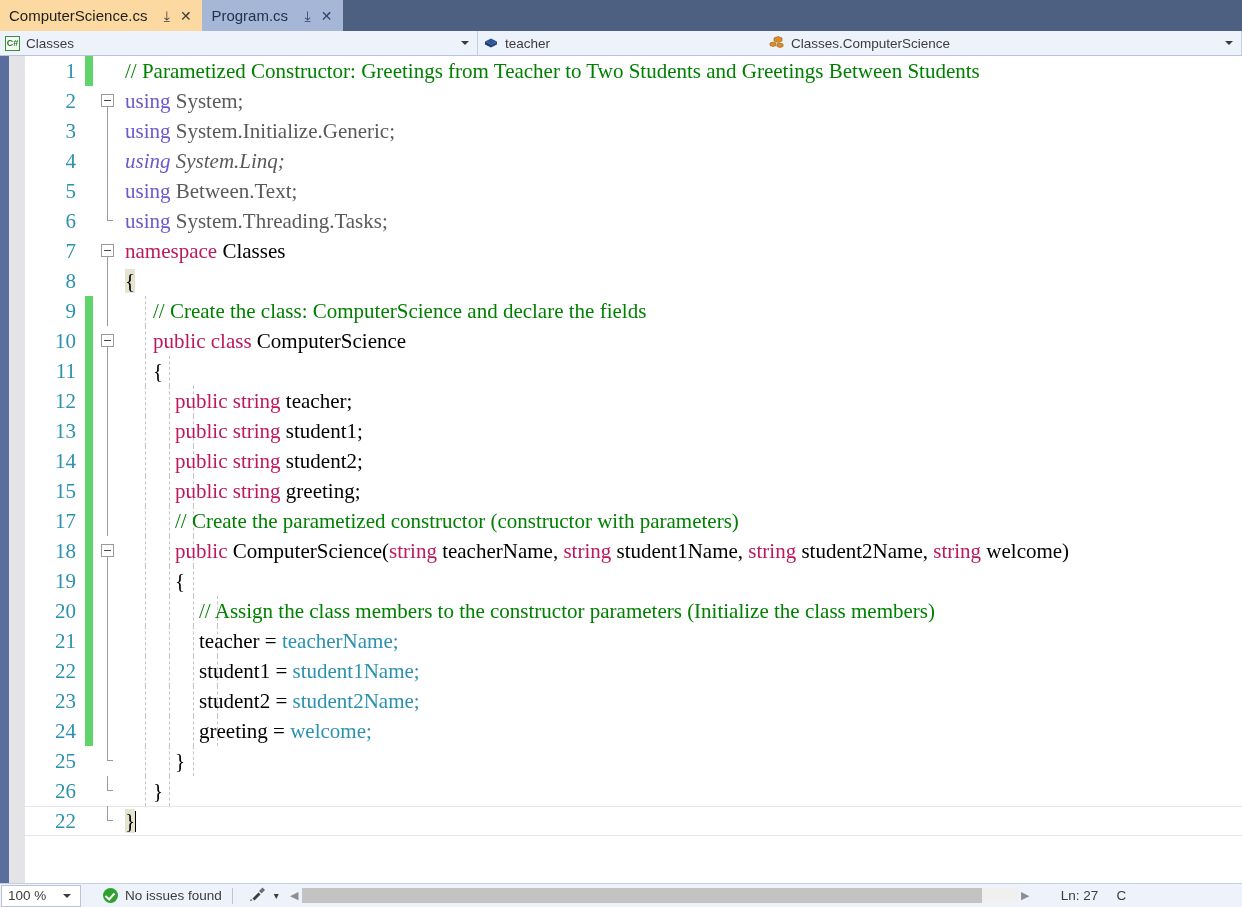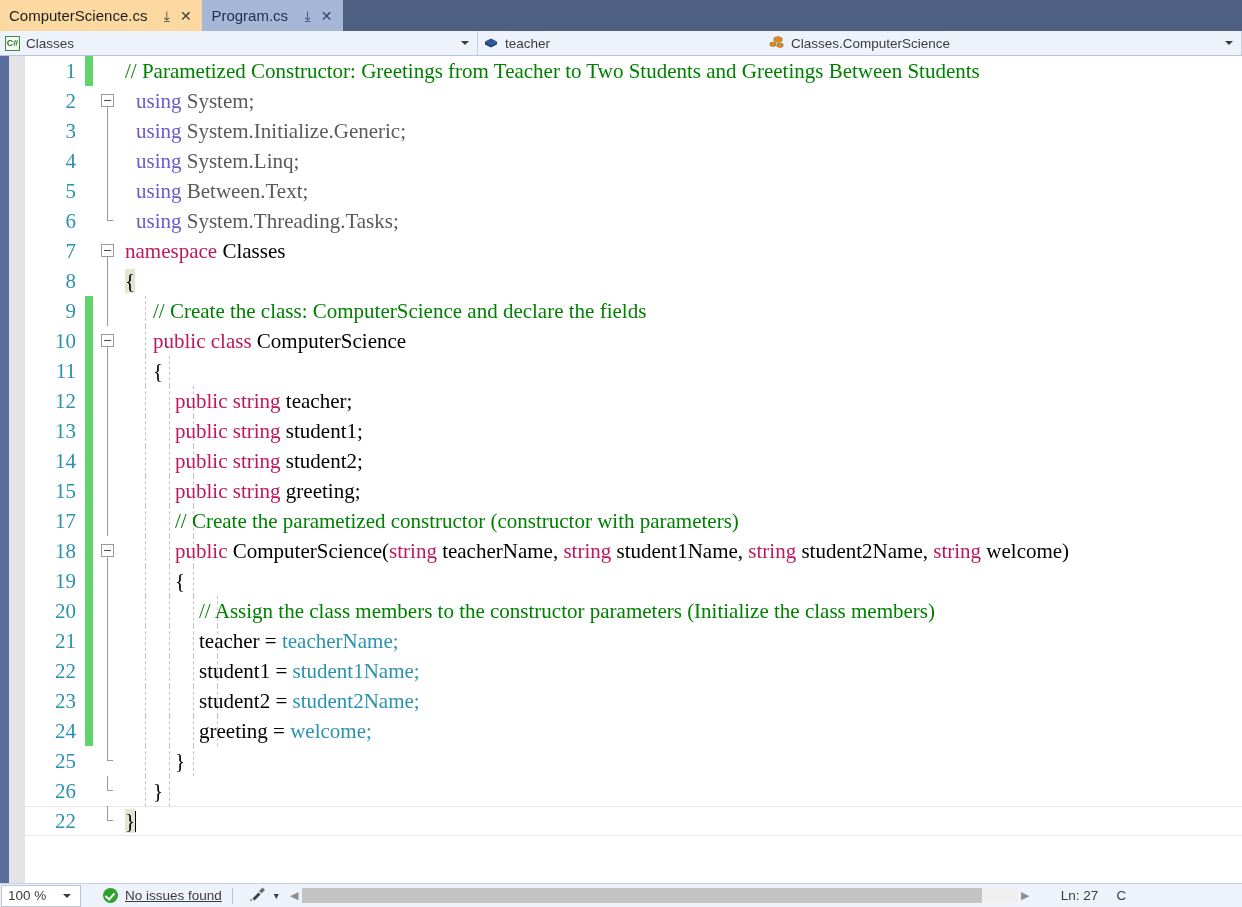--- a/index.html
+++ b/index.html
@@ -170,21 +170,21 @@
     border-left: 1px dashed #c3c3c3;
   }
   .txt { position: relative; z-index: 2; }
 
   
   .k   { color: #be185d; }            
   .cm  { color: #008000; }            
   .ty  { color: #000000; }            
   .pl  { color: #2b91af; }            
   .id  { color: #000000; }            
-  .pre { color: #6a5acd; margin-left: 11px; }            
+  .pre { color: #6a5acd; }            
   .gray{ color: #5a5a5a; }
   .brace-hl { background: #e4e4d0; }
   .caret {
     display: inline-block; width: 1px; height: 21px;
     background: #000; vertical-align: -4px;
   }
 
   
   #statusbar {
     position: absolute; left: 0; top: 883px; width: 1242px; height: 24px;
@@ -201,21 +201,21 @@
     box-sizing: border-box;
     display: flex; align-items: center;
     margin-left: 1px;
     position: relative; cursor: pointer;
   }
   #zoomcombo .zl { padding-left: 6px; }
   #zoomcombo .nc-arrow { right: 9px; }
   .sb-sep {
     width: 1px; height: 16px; background: #b9c4d8; margin: 0 10px;
   }
-  #issues { display: flex; align-items: flex-end; margin-left: 22px; text-decoration: underline; }
+  #issues { display: flex; align-items: flex-end; margin-left: 22px; }
   .ico-ok {
     width: 15px; height: 15px; border-radius: 50%;
     background: #2fa12f; margin-right: 7px;
     position: relative; flex: 0 0 auto;
   }
   .ico-ok:after {
     content: ""; position: absolute; left: 4px; top: 3px;
     width: 4px; height: 7px;
     border: solid #ffffff; border-width: 0 2px 2px 0;
     transform: rotate(42deg);
@@ -292,21 +292,21 @@
   </div>
 </div>
 
 <div id="editor">
   <div id="strip-blue"></div>
   <div id="strip-gray"></div>
   <div id="codearea">
       <div class="line"><span class="lnum">1</span><span class="chgbar green"></span><span class="foldcol"></span><span class="codetext"><span class="guides"></span><span class="txt" style="margin-left: 6px;"><span class="cm">// Parametized Constructor: Greetings from Teacher to Two Students and Greetings Between Students</span></span></span></div>
       <div class="line"><span class="lnum">2</span><span class="chgbar"></span><span class="foldcol"><span class="fold-line half-top" style="top: 15px;"></span><span class="fold-box"></span></span><span class="codetext"><span class="guides"></span><span class="txt" style="margin-left: 6px;"><span class="pre">using </span><span class="gray">System;</span></span></span></div>
       <div class="line"><span class="lnum">3</span><span class="chgbar"></span><span class="foldcol"><span class="fold-line"></span></span><span class="codetext"><span class="guides"></span><span class="txt" style="margin-left: 6px;"><span class="pre">using </span><span class="gray">System.Initialize.Generic;</span></span></span></div>
-      <div class="line"><span class="lnum">4</span><span class="chgbar"></span><span class="foldcol"><span class="fold-line"></span></span><span class="codetext"><span class="guides"></span><span class="txt" style="margin-left: 6px;"><span class="pre">using </span><span class="gray">System.Linq;</span></span></span></div>
+      <div class="line"><span class="lnum">4</span><span class="chgbar"></span><span class="foldcol"><span class="fold-line"></span></span><span class="codetext"><span class="guides"></span><span class="txt" style="margin-left: 6px; font-style: italic;"><span class="pre">using </span><span class="gray">System.Linq;</span></span></span></div>
       <div class="line"><span class="lnum">5</span><span class="chgbar"></span><span class="foldcol"><span class="fold-line"></span></span><span class="codetext"><span class="guides"></span><span class="txt" style="margin-left: 6px;"><span class="pre">using </span><span class="gray">Between.Text;</span></span></span></div>
       <div class="line"><span class="lnum">6</span><span class="chgbar"></span><span class="foldcol"><span class="fold-line elbow half-top"></span></span><span class="codetext"><span class="guides"></span><span class="txt" style="margin-left: 6px;"><span class="pre">using </span><span class="gray">System.Threading.Tasks;</span></span></span></div>
       <div class="line"><span class="lnum">7</span><span class="chgbar"></span><span class="foldcol"><span class="fold-line half-top" style="top: 15px;"></span><span class="fold-box"></span></span><span class="codetext"><span class="guides"></span><span class="txt" style="margin-left: 6px;"><span class="k">namespace </span><span class="id">Classes</span></span></span></div>
       <div class="line"><span class="lnum">8</span><span class="chgbar"></span><span class="foldcol"><span class="fold-line"></span></span><span class="codetext"><span class="guides"></span><span class="txt" style="margin-left: 6px;"><span class="id brace-hl">{</span></span></span></div>
       <div class="line"><span class="lnum">9</span><span class="chgbar green"></span><span class="foldcol"><span class="fold-line"></span></span><span class="codetext"><span class="guides"><span class="guide" style="left: 26px;"></span></span><span class="txt" style="margin-left: 34px;"><span class="cm">// Create the class: ComputerScience and declare the fields</span></span></span></div>
       <div class="line"><span class="lnum">10</span><span class="chgbar green"></span><span class="foldcol"><span class="fold-line half-top" style="top: 15px;"></span><span class="fold-box"></span></span><span class="codetext"><span class="guides"><span class="guide" style="left: 26px;"></span></span><span class="txt" style="margin-left: 34px;"><span class="k">public class </span><span class="ty">ComputerScience</span></span></span></div>
       <div class="line"><span class="lnum">11</span><span class="chgbar green"></span><span class="foldcol"><span class="fold-line"></span></span><span class="codetext"><span class="guides"><span class="guide" style="left: 26px;"></span><span class="guide" style="left: 50px;"></span></span><span class="txt" style="margin-left: 34px;"><span class="id">{</span></span></span></div>
       <div class="line"><span class="lnum">12</span><span class="chgbar green"></span><span class="foldcol"><span class="fold-line"></span></span><span class="codetext"><span class="guides"><span class="guide" style="left: 26px;"></span><span class="guide" style="left: 50px;"></span><span class="guide" style="left: 74px;"></span></span><span class="txt" style="margin-left: 56px;"><span class="k">public string </span><span class="id">teacher;</span></span></span></div>
       <div class="line"><span class="lnum">13</span><span class="chgbar green"></span><span class="foldcol"><span class="fold-line"></span></span><span class="codetext"><span class="guides"><span class="guide" style="left: 26px;"></span><span class="guide" style="left: 50px;"></span><span class="guide" style="left: 74px;"></span></span><span class="txt" style="margin-left: 56px;"><span class="k">public string </span><span class="id">student1;</span></span></span></div>
       <div class="line"><span class="lnum">14</span><span class="chgbar green"></span><span class="foldcol"><span class="fold-line"></span></span><span class="codetext"><span class="guides"><span class="guide" style="left: 26px;"></span><span class="guide" style="left: 50px;"></span><span class="guide" style="left: 74px;"></span></span><span class="txt" style="margin-left: 56px;"><span class="k">public string </span><span class="id">student2;</span></span></span></div>

